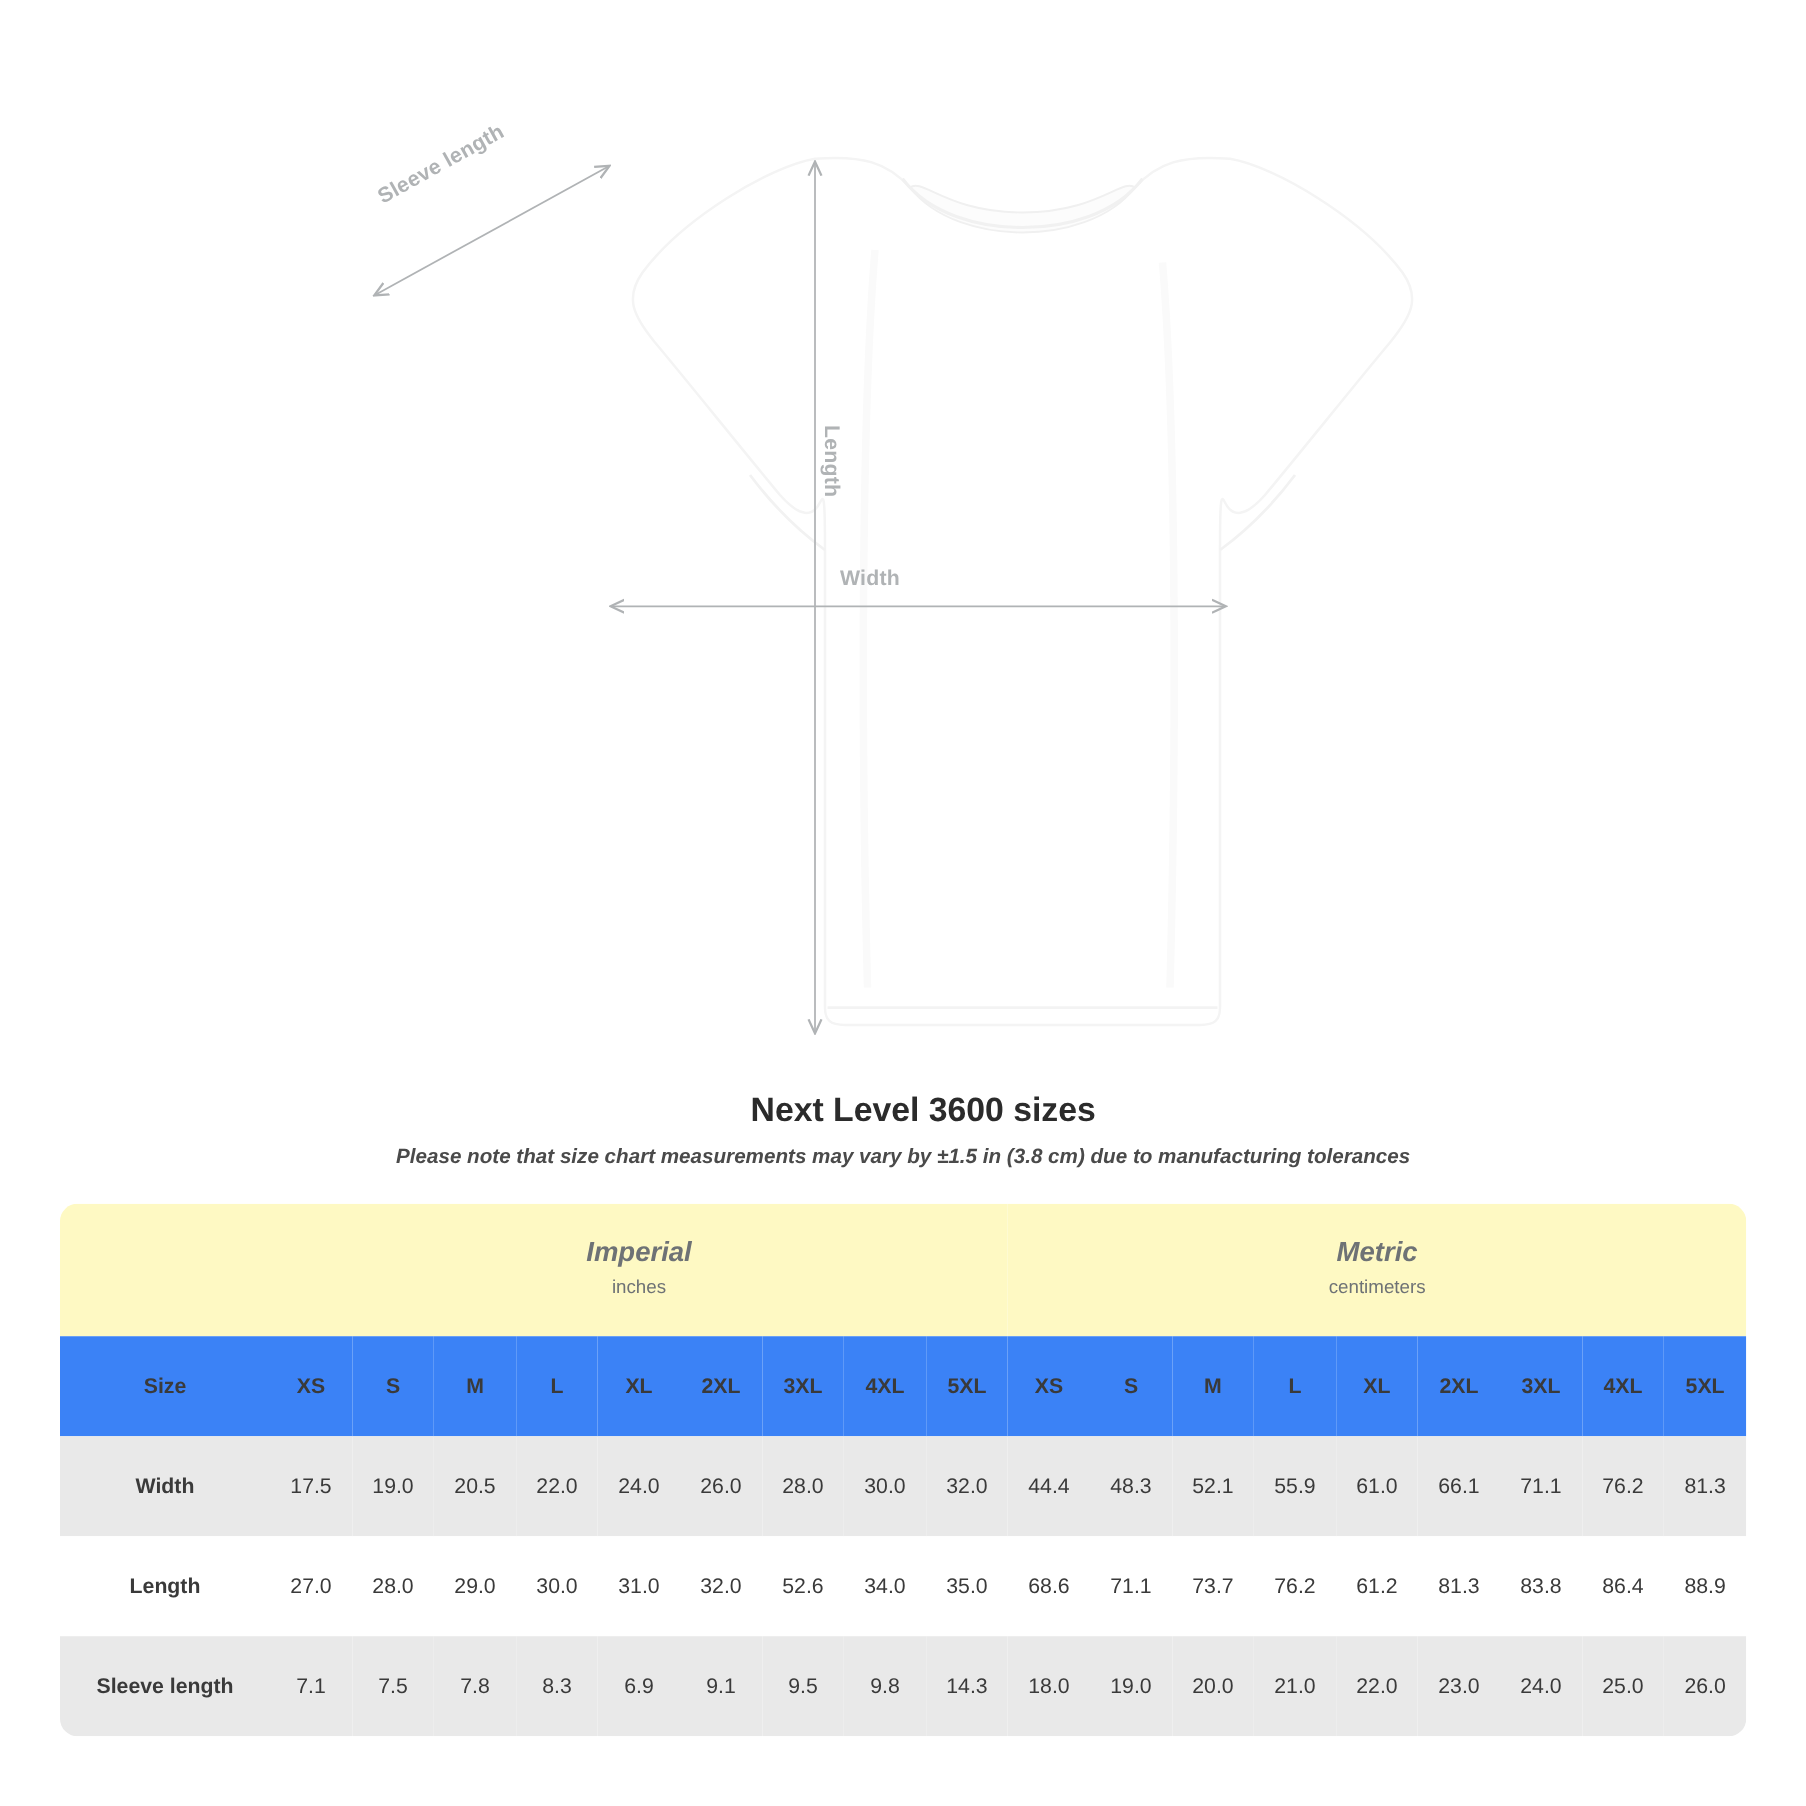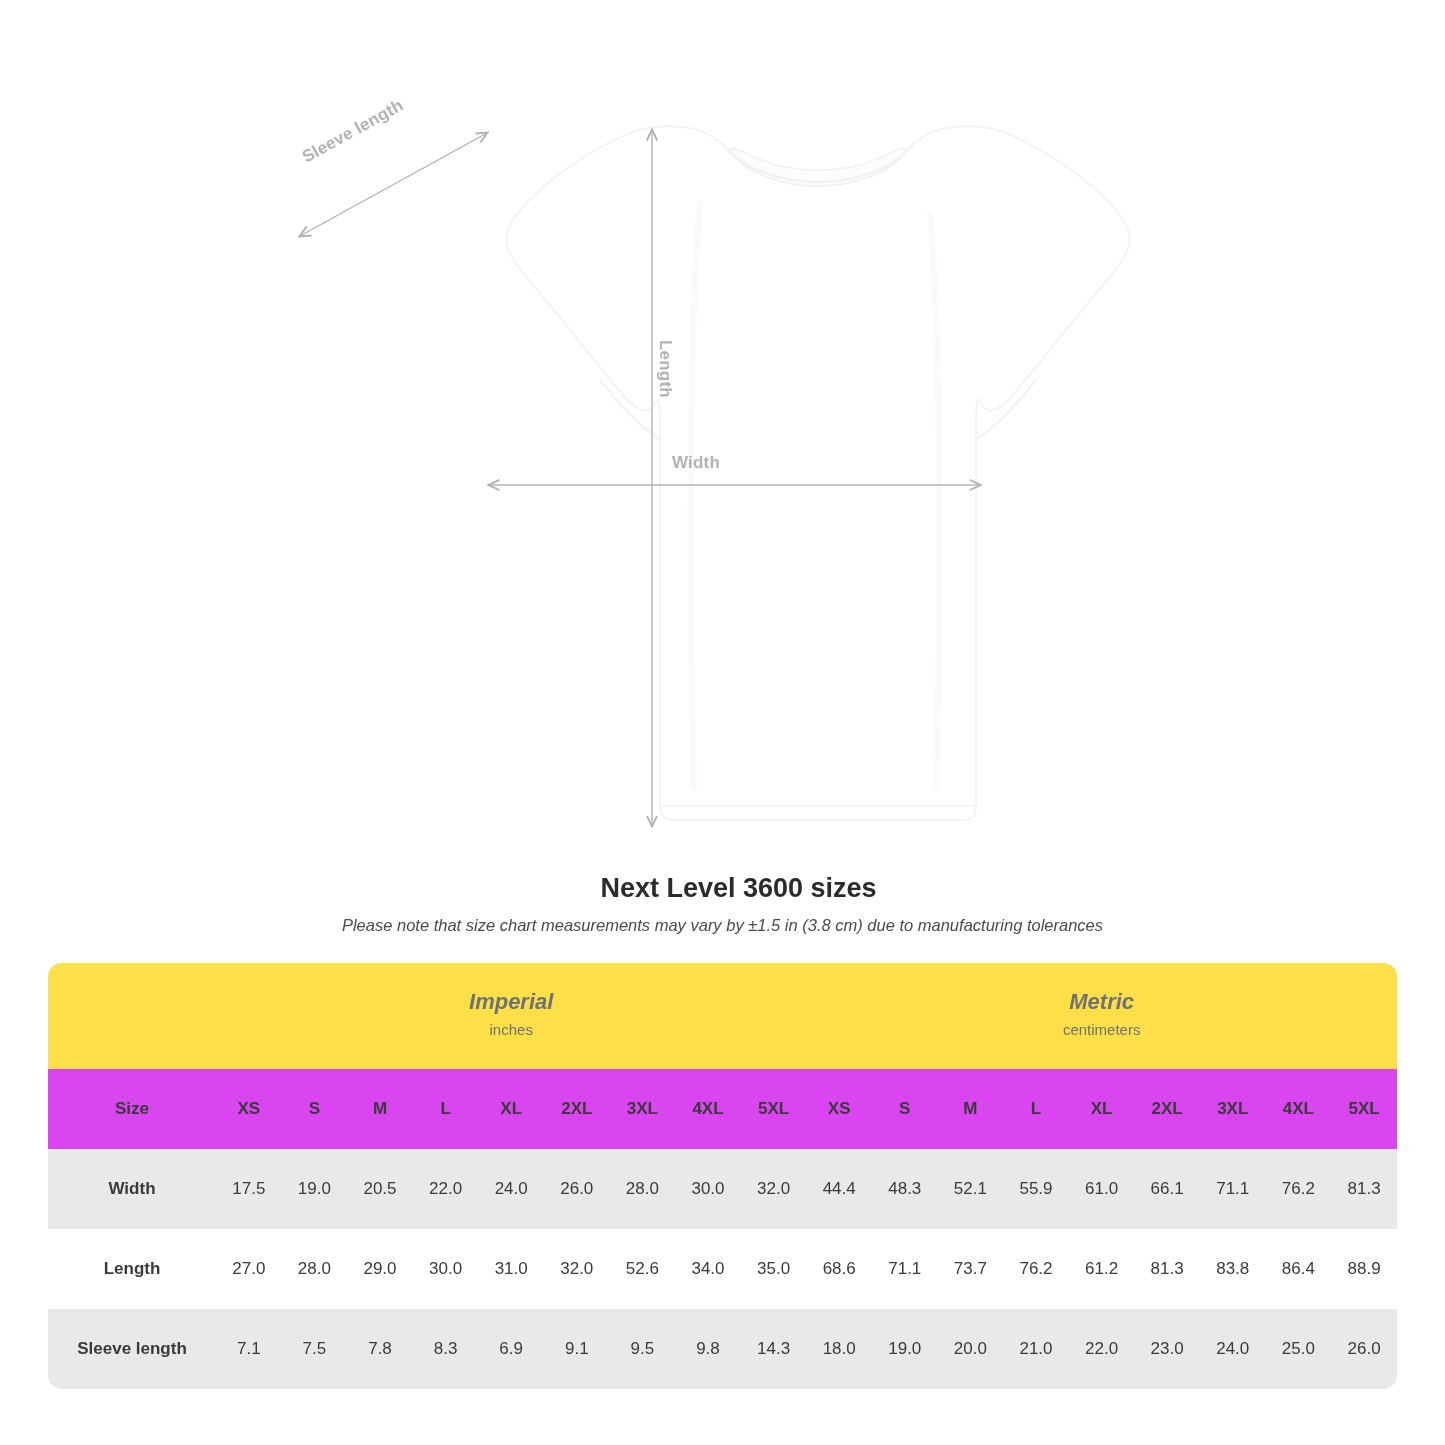--- a/index.html
+++ b/index.html
@@ -66,20 +66,21 @@
     font-weight: bold;
     color: #2b2b2b;
     margin: 0;
     padding-left: 32px;
   }
   .subtitle {
     font-size: 16.5px;
     font-style: italic;
     color: #4a4a4a;
     margin: 12px 0 0 0;
+    font-weight: bold;
   }
 
   
   .table-wrap {
     margin: 28px 48px 0 48px;
     border-radius: 14px;
     overflow: hidden;
   }
   table.size-table {
     border-collapse: collapse;
@@ -88,21 +89,21 @@
   }
   table.size-table td,
   table.size-table th {
     text-align: center;
     vertical-align: middle;
     font-size: 17px;
     color: #3a3a3a;
     border: none;
   }
   .unit-head {
-    background: #fde047;
+    background: #fef9c3;
     height: 104px;
   }
   .unit-title {
     font-size: 22px;
     font-weight: bold;
     font-style: italic;
     color: #6e7275;
     line-height: 1.25;
   }
   .unit-sub {
@@ -112,21 +113,21 @@
     font-weight: normal;
     line-height: 1.9;
   }
   .row-head {
     font-weight: bold;
     font-size: 17px;
     color: #2f2f2f;
   }
   tr.r-size td {
     height: 78px;
-    background: #d946ef;
+    background: #3b82f6;
     font-weight: bold;
   }
   tr.r-width td {
     height: 78px;
     background: #e9e9e9;
   }
   tr.r-length td {
     height: 78px;
     background: #ffffff;
   }

